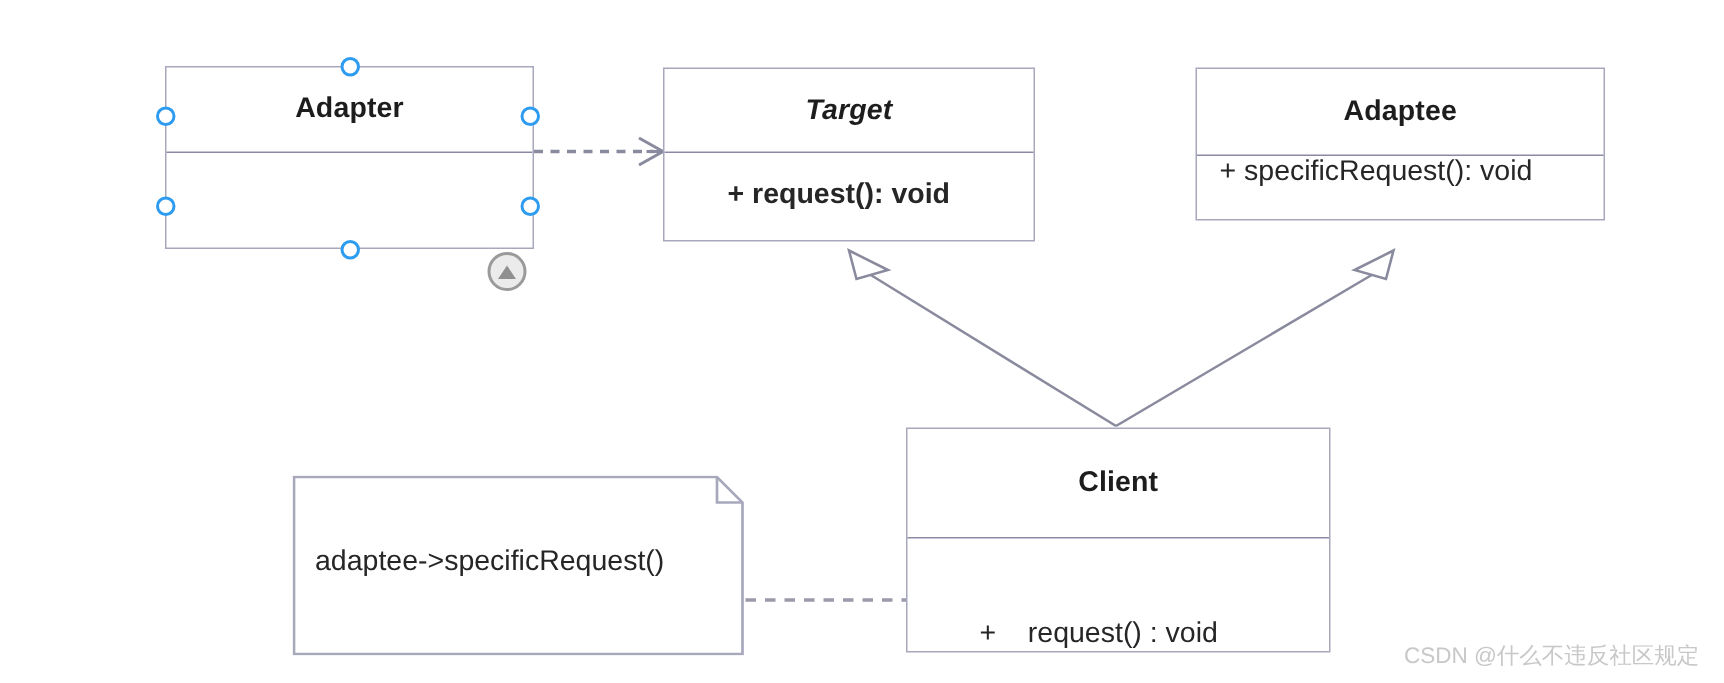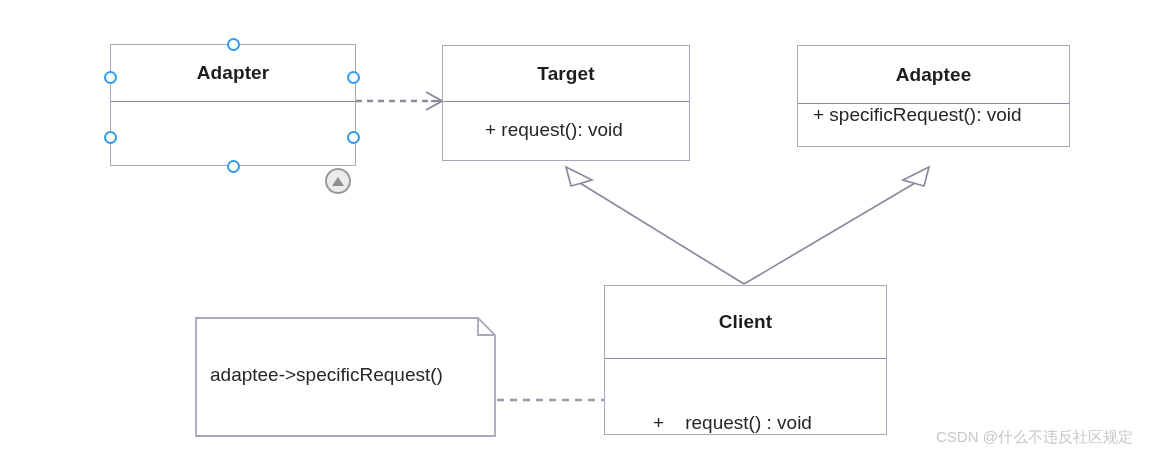--- a/index.html
+++ b/index.html
@@ -152,24 +152,24 @@
   <div class="handle" style="left:347px; top:71px;"></div>
   <div class="handle" style="left:104px; top:131px;"></div>
   <div class="handle" style="left:347px; top:131px;"></div>
   <div class="handle" style="left:227px; top:160px;"></div>
 
   <div class="collapse-control" style="left:325px; top:168px;">
     <span class="tri"></span>
   </div>
 
   <div class="uml-class" style="left:442px; top:45px; width:248px; height:116px;">
-    <div class="uml-header" style="height:56px;">
+    <div class="uml-header" style="height:56px;font-style:italic;">
       <span class="uml-header-label">Target</span>
     </div>
-    <div class="uml-body" style="height:60px; padding-left:42px;">
+    <div class="uml-body" style="height:60px; padding-left:42px;font-weight:bold;">
       <span class="uml-member">+ request(): void</span>
     </div>
   </div>
 
   <div class="uml-class" style="left:797px; top:45px; width:273px; height:102px;">
     <div class="uml-header" style="height:58px;">
       <span class="uml-header-label">Adaptee</span>
     </div>
     <div class="uml-body" style="height:63px; padding-left:15px;">
       <span class="uml-member">+ specificRequest(): void</span>

